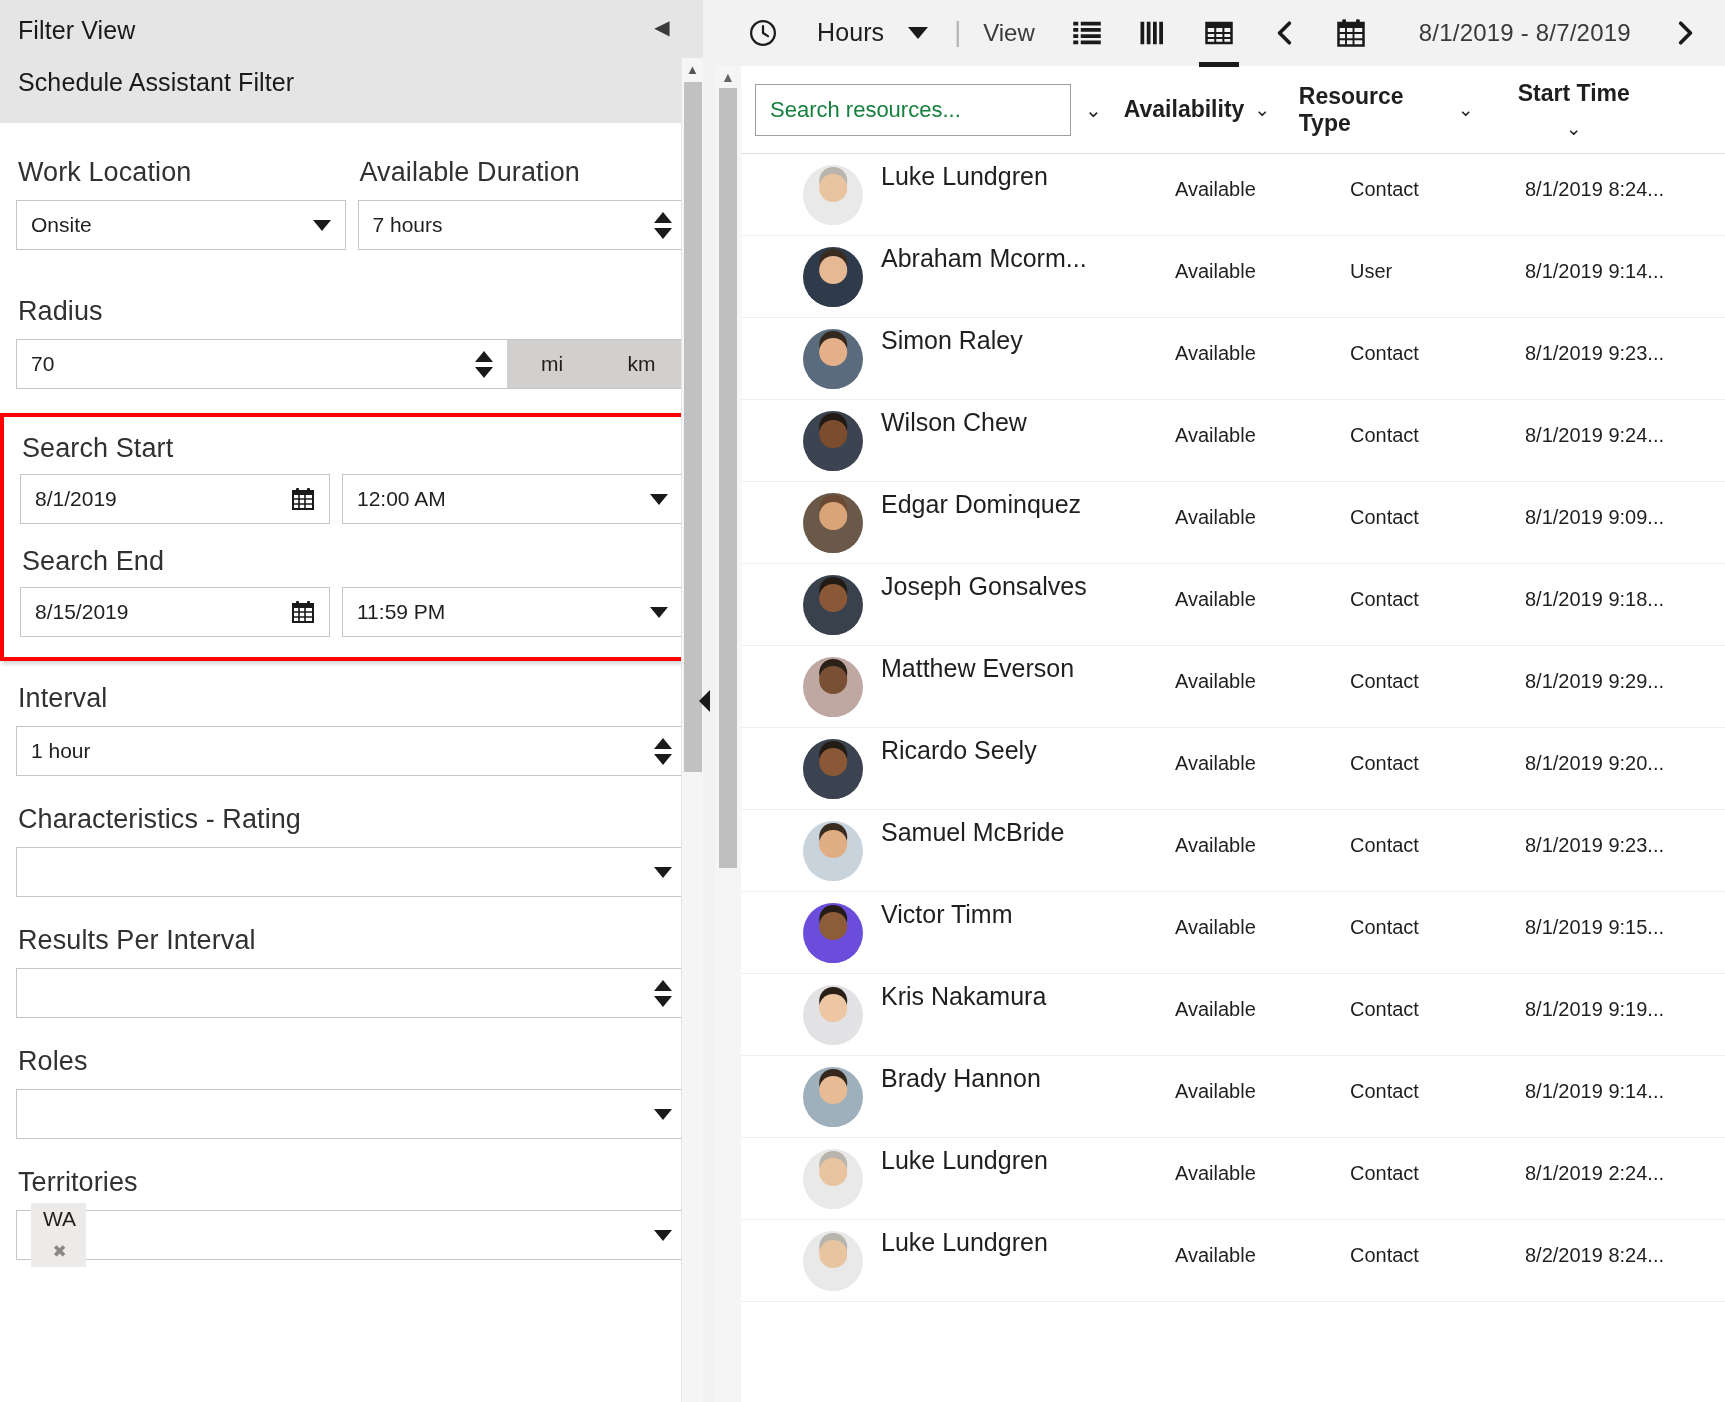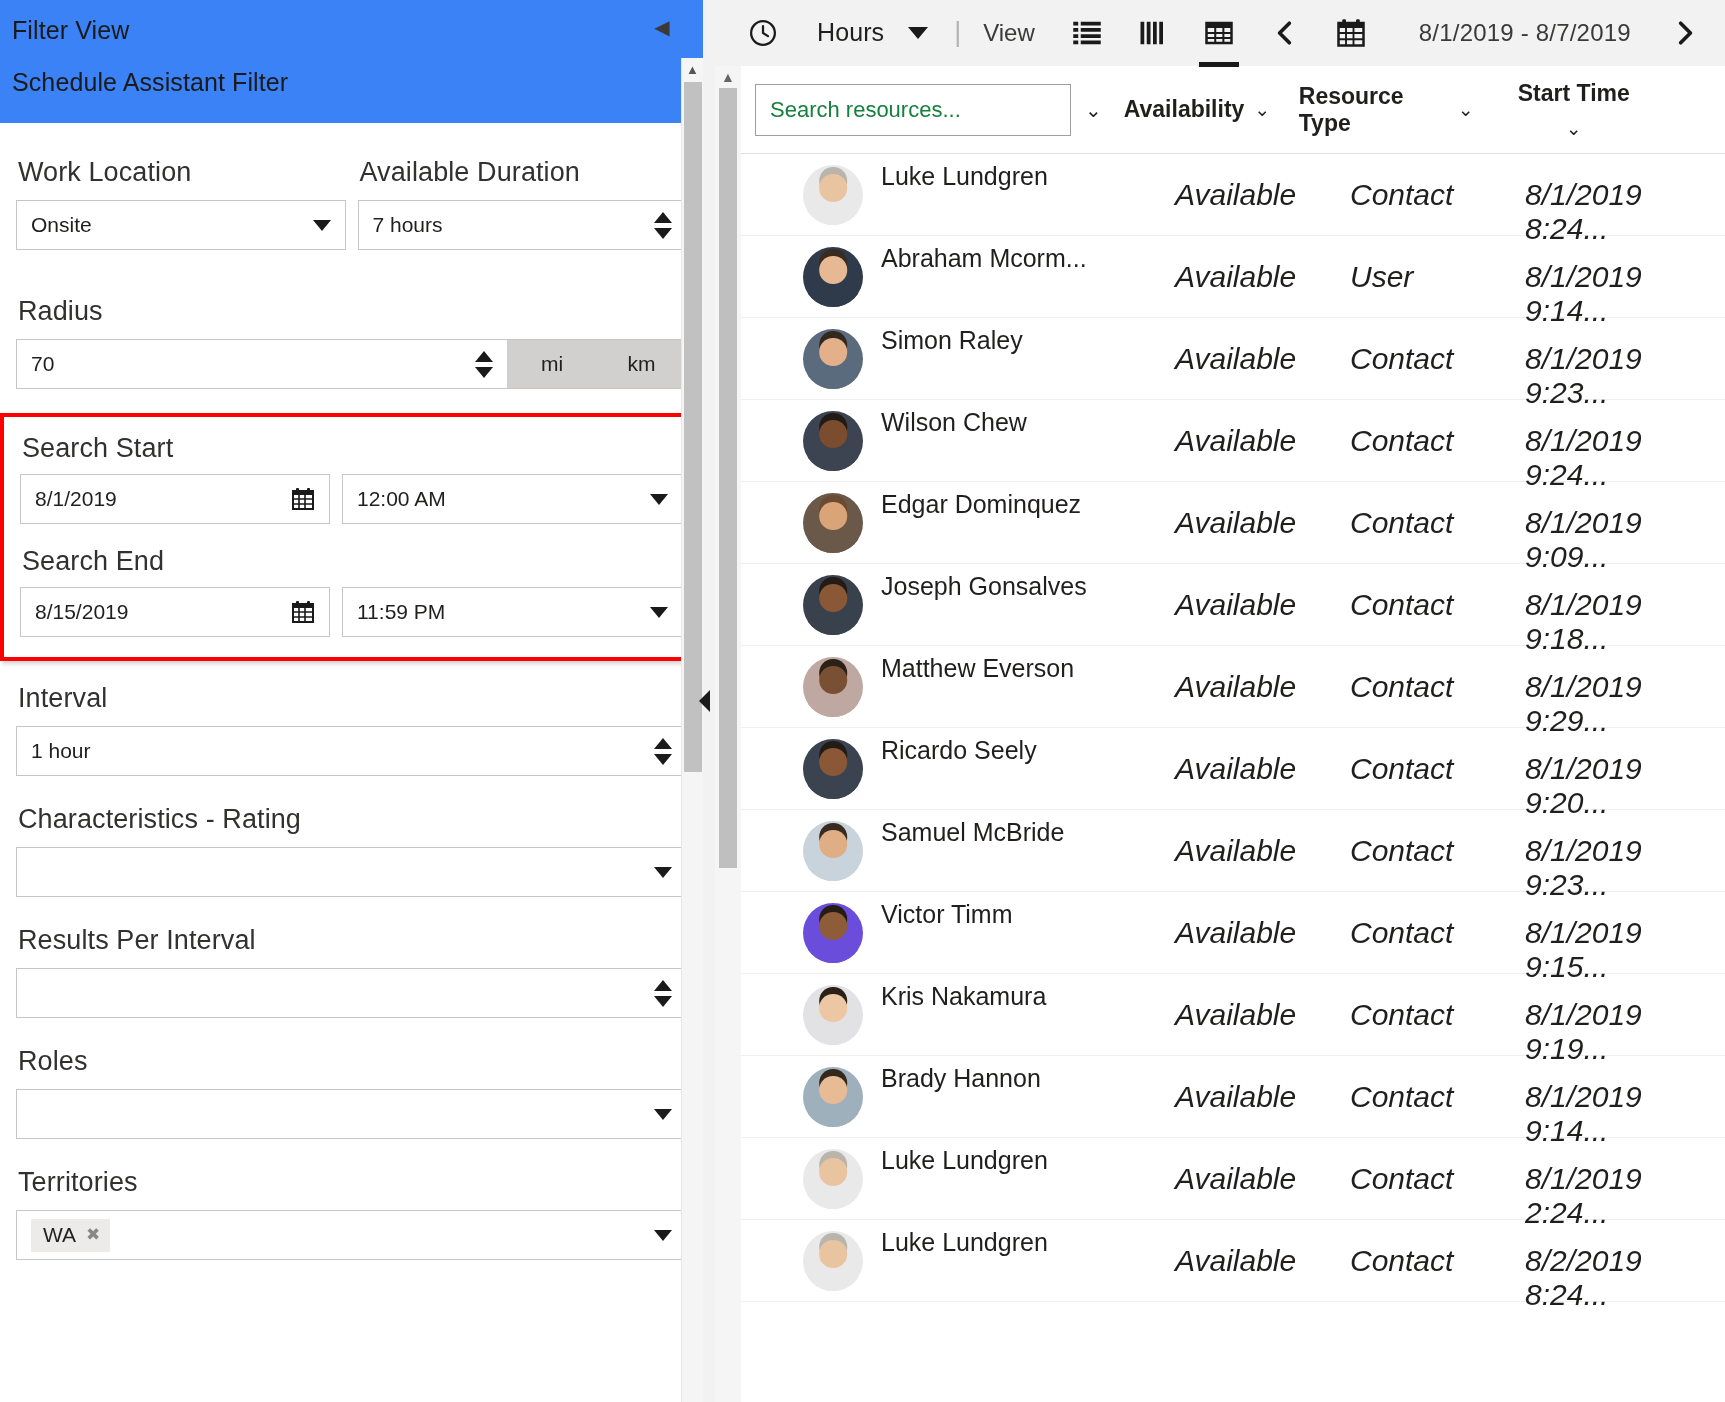--- a/index.html
+++ b/index.html
@@ -15,23 +15,23 @@
 
   
   #left-panel {
     position: relative;
     width: 703px; height: 1402px;
     background: #ffffff;
     flex: 0 0 703px;
     overflow: hidden;
   }
   .fv-header {
-    background: #3b82f6;
+    background: #e5e5e5;
     height: 123px;
-    padding: 0 12px;
+    padding: 0 18px;
     position: relative;
   }
   .fv-title {
     font-size: 25px; color: #1a1a1a; font-weight: 400;
     padding-top: 16px; letter-spacing: .1px;
   }
   .fv-sub {
     font-size: 25px; color: #1a1a1a; font-weight: 400;
     padding-top: 23px; letter-spacing: .1px;
   }
@@ -108,21 +108,21 @@
   .hl-box .field-label { margin-bottom: 10px; }
   .dt-row { display: flex; gap: 12px; }
   .dt-row .d { flex: 0 0 310px; }
   .dt-row .t { flex: 1 1 auto; }
 
   .blk { margin-top: 26px; }
 
   .tag {
     display: inline-flex; align-items: center; gap: 10px;
     background: #edebe9; padding: 4px 10px 5px 12px;
-    font-size: 21px; color: #201f1e;
+    font-size: 21px; color: #201f1e; flex-direction: column;
   }
   .tag .x { color: #8a8886; font-size: 17px; cursor: pointer; }
 
   
   .lp-scroll {
     position: absolute; top: 58px; right: 0; width: 22px;
     bottom: 0; background: #f5f5f5; border-left: 1px solid #e6e6e6;
   }
   .lp-scroll .arrow-up {
     position: absolute; top: 2px; left: 0; right: 0; height: 20px;
@@ -217,22 +217,22 @@
     position: absolute; left: 50%; bottom: -14%;
     transform: translateX(-50%);
     width: 86%; height: 56%; border-radius: 50% 50% 0 0;
   }
   .rname {
     flex: 1 1 auto; font-size: 25px; color: #201f1e;
     margin-left: 18px; align-self: flex-start; padding-top: 8px;
     white-space: nowrap; overflow: hidden;
   }
   .cell {
-    font-size: 30px; color: #201f1e; flex: 0 0 auto;
-    align-self: flex-start; padding-top: 24px; font-style: italic;
+    font-size: 20px; color: #201f1e; flex: 0 0 auto;
+    align-self: flex-start; padding-top: 24px;
   }
 
   
   .rp-scroll {
     position: absolute; left: 0; top: 66px; bottom: 0; width: 26px;
     background: #f5f5f5;
   }
   .rp-scroll .arrow-up {
     position: absolute; top: 2px; left: 0; right: 0;
     text-align: center; font-size: 14px; color: #666; height: 18px; line-height: 18px;

